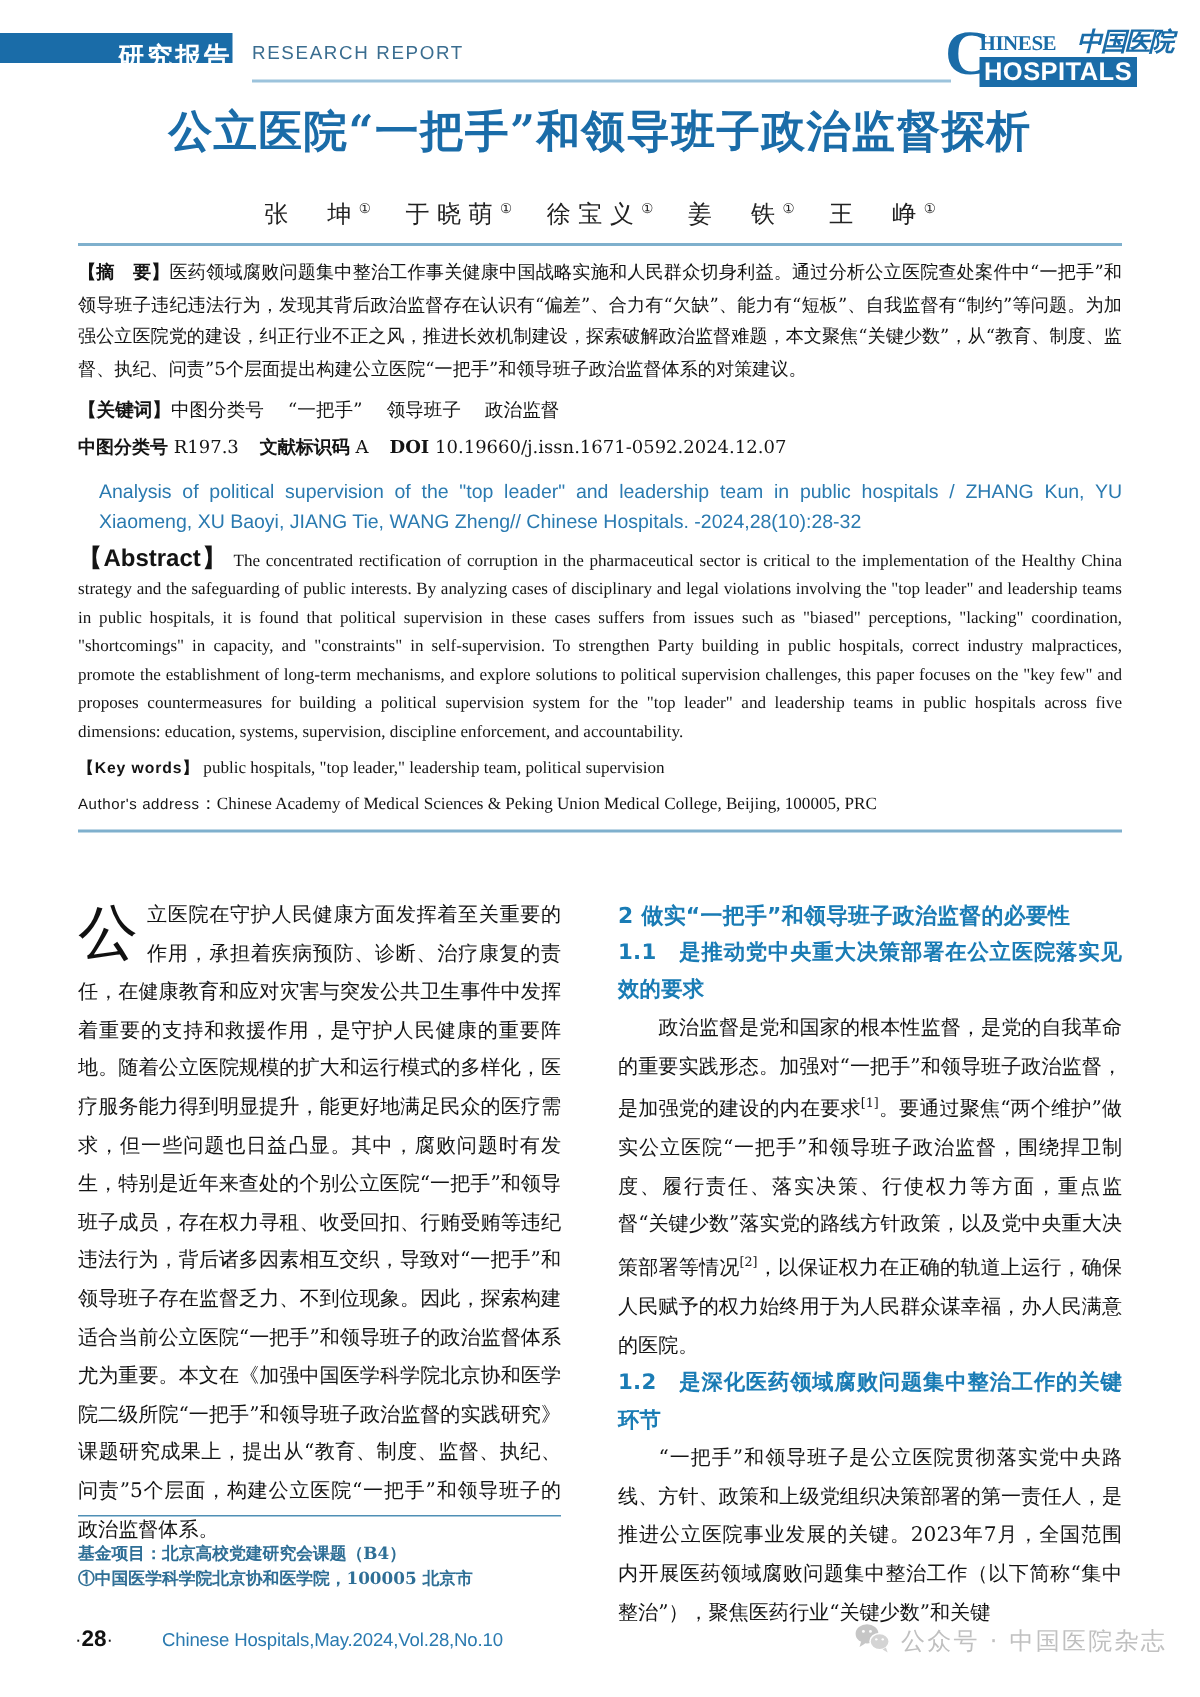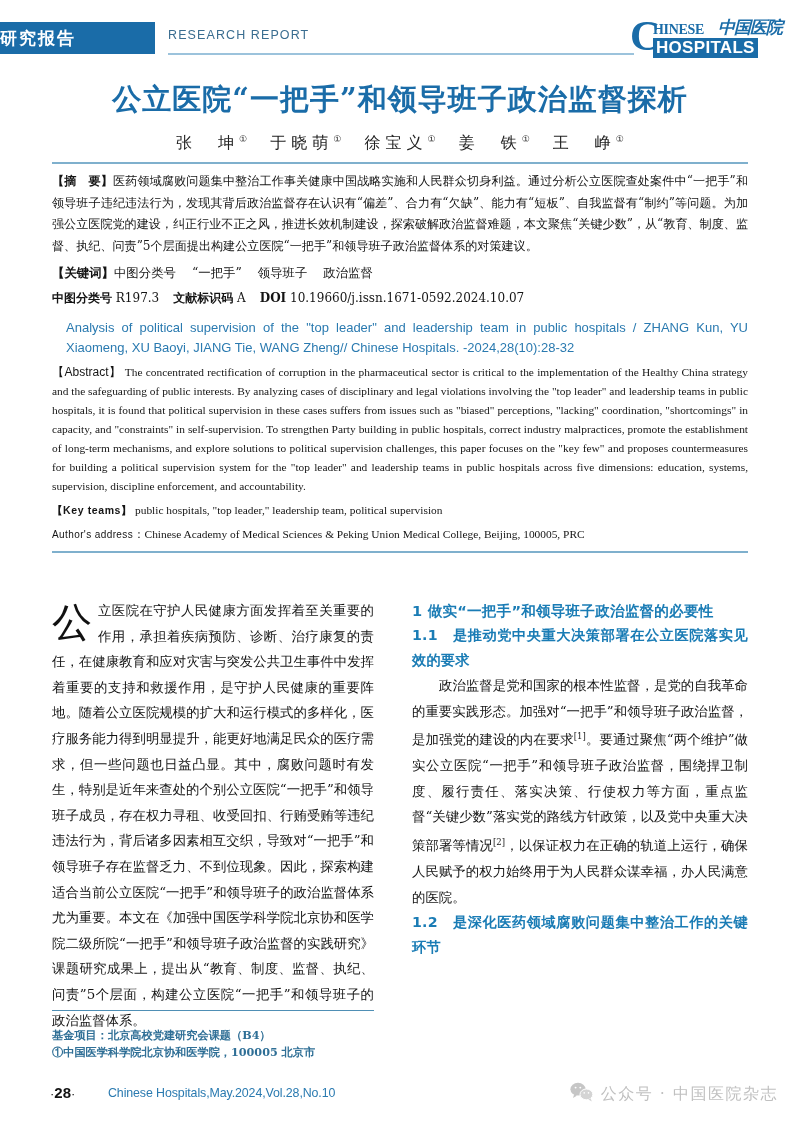--- a/index.html
+++ b/index.html
@@ -18,28 +18,28 @@
 
   
   .header {
     position: absolute;
     left: 0; top: 22px;
     width: 800px; height: 44px;
   }
   .header-tag {
     position: absolute;
     left: 0; top: 0;
-    width: 155px; height: 32px;
+    width: 155px; height: 20px;
     background: #1a6ca8;
     color: #ffffff;
     font-family: "DejaVu Serif", "Liberation Serif", serif;
     font-weight: bold;
     font-size: 17px;
     letter-spacing: 2px;
-    text-align: left;
+    text-align: right;
     line-height: 32px;
   }
   .header-en {
     position: absolute;
     left: 168px; top: 6px;
     font-family: "Liberation Sans", sans-serif;
     font-size: 12.5px;
     letter-spacing: 1.1px;
     color: #3a6d90;
   }
@@ -91,21 +91,21 @@
     font-size: 17px;
     letter-spacing: 0.3px;
     color: #ffffff;
     background: #1a6ca8;
     padding: 0 3px;
   }
 
   
   .title {
     position: absolute;
-    left: 0; top: 80px;
+    left: 0; top: 68px;
     width: 800px;
     text-align: center;
     font-family: "DejaVu Serif", "Liberation Serif", serif;
     font-weight: bold;
     font-size: 29px;
     letter-spacing: 1px;
     color: #1a6ca8;
   }
 
   
@@ -166,22 +166,22 @@
   .en-abs {
     font-family: "Liberation Serif", serif;
     font-size: 11.4px;
     line-height: 19px;
     text-align: justify;
     margin-top: 6px;
     color: #141414;
   }
   .en-abs .lbl2 {
     font-family: "Liberation Sans", sans-serif;
-    font-size: 12px;
-    font-weight: normal;
+    font-size: 16px;
+    font-weight: bold;
   }
   .en-kw {
     font-family: "Liberation Serif", serif;
     font-size: 11.4px;
     line-height: 19px;
     margin-top: 5px;
     color: #141414;
   }
   .en-kw .lbl2 {
     font-family: "Liberation Sans", sans-serif;
@@ -316,41 +316,42 @@
   <span class="au"><span>姜　铁</span><sup>①</sup></span>
   <span class="au"><span>王　峥</span><sup>①</sup></span>
 </div>
 
 <div class="absblock">
 
   <div class="cn-abs"><span class="lbl">【摘　要】</span><span>医药领域腐败问题集中整治工作事关健康中国战略实施和人民群众切身利益。通过分析公立医院查处案件中“一把手”和领导班子违纪违法行为，发现其背后政治监督存在认识有“偏差”、合力有“欠缺”、能力有“短板”、自我监督有“制约”等问题。为加强公立医院党的建设，纠正行业不正之风，推进长效机制建设，探索破解政治监督难题，本文聚焦“关键少数”，从“教育、制度、监督、执纪、问责”5个层面提出构建公立医院“一把手”和领导班子政治监督体系的对策建议。</span></div>
 
   <div class="cn-kw"><span class="lbl">【关键词】</span><span>中图分类号</span><span class="sp"></span><span>“一把手”</span><span class="sp"></span><span>领导班子</span><span class="sp"></span><span>政治监督</span></div>
 
-  <div class="clc"><span class="lbl">中图分类号</span> <span>R197.3</span><span class="gap"></span><span class="lbl">文献标识码</span> <span>A</span><span class="gap"></span><span class="lbl">DOI</span> <span>10.19660/j.issn.1671-0592.2024.10.07</span></div>
+  <div class="clc"><span class="lbl">中图分类号</span> <span>R197.3</span><span class="gap"></span><span class="lbl">文献标识码</span> <span>A</span><span class="gap"></span><span class="lbl">DOI</span> <span>10.19660/j.issn.1671-0592.2024.12.07</span></div>
 
   <div class="en-title">Analysis of political supervision of the "top leader" and leadership team in public hospitals / ZHANG Kun, YU Xiaomeng, XU Baoyi, JIANG Tie, WANG Zheng// Chinese Hospitals. -2024,28(10):28-32</div>
 
   <div class="en-abs"><span class="lbl2">【Abstract】</span> <span>The concentrated rectification of corruption in the pharmaceutical sector is critical to the implementation of the Healthy China strategy and the safeguarding of public interests. By analyzing cases of disciplinary and legal violations involving the "top leader" and leadership teams in public hospitals, it is found that political supervision in these cases suffers from issues such as "biased" perceptions, "lacking" coordination, "shortcomings" in capacity, and "constraints" in self-supervision. To strengthen Party building in public hospitals, correct industry malpractices, promote the establishment of long-term mechanisms, and explore solutions to political supervision challenges, this paper focuses on the "key few" and proposes countermeasures for building a political supervision system for the "top leader" and leadership teams in public hospitals across five dimensions: education, systems, supervision, discipline enforcement, and accountability.</span></div>
 
-  <div class="en-kw"><span class="lbl2">【Key teams】</span> <span>public hospitals, "top leader," leadership team, political supervision</span></div>
+  <div class="en-kw"><span class="lbl2">【Key words】</span> <span>public hospitals, "top leader," leadership team, political supervision</span></div>
 
   <div class="addr"><span class="lbl3">Author's address</span>：<span>Chinese Academy of Medical Sciences &amp; Peking Union Medical College, Beijing, 100005, PRC</span></div>
 
 </div>
 
 <div class="col col-left">
   <p class="p"><span class="dropcap">公</span><span>立医院在守护人民健康方面发挥着至关重要的作用，承担着疾病预防、诊断、治疗康复的责任，在健康教育和应对灾害与突发公共卫生事件中发挥着重要的支持和救援作用，是守护人民健康的重要阵地。随着公立医院规模的扩大和运行模式的多样化，医疗服务能力得到明显提升，能更好地满足民众的医疗需求，但一些问题也日益凸显。其中，腐败问题时有发生，特别是近年来查处的个别公立医院“一把手”和领导班子成员，存在权力寻租、收受回扣、行贿受贿等违纪违法行为，背后诸多因素相互交织，导致对“一把手”和领导班子存在监督乏力、不到位现象。因此，探索构建适合当前公立医院“一把手”和领导班子的政治监督体系尤为重要。本文在《加强中国医学科学院北京协和医学院二级所院“一把手”和领导班子政治监督的实践研究》课题研究成果上，提出从“教育、制度、监督、执纪、问责”5个层面，构建公立医院“一把手”和领导班子的政治监督体系。</span></p>
 </div>
 
 <div class="col col-right">
-  <p class="h1">1  做实“一把手”和领导班子政治监督的必要性</p>
+  <p class="h1">2  做实“一把手”和领导班子政治监督的必要性</p>
   <p class="h2">1.1　是推动党中央重大决策部署在公立医院落实见效的要求</p>
   <p class="p-ind"><span>政治监督是党和国家的根本性监督，是党的自我革命的重要实践形态。加强对“一把手”和领导班子政治监督，是加强党的建设的内在要求</span><sup class="ref">[1]</sup><span>。要通过聚焦“两个维护”做实公立医院“一把手”和领导班子政治监督，围绕捍卫制度、履行责任、落实决策、行使权力等方面，重点监督“关键少数”落实党的路线方针政策，以及党中央重大决策部署等情况</span><sup class="ref">[2]</sup><span>，以保证权力在正确的轨道上运行，确保人民赋予的权力始终用于为人民群众谋幸福，办人民满意的医院。</span></p>
   <p class="h2">1.2　是深化医药领域腐败问题集中整治工作的关键环节</p>
+  <p class="p-ind"><span>“一把手”和领导班子是公立医院贯彻落实党中央路线、方针、政策和上级党组织决策部署的第一责任人，是推进公立医院事业发展的关键。2023年7月，全国范围内开展医药领域腐败问题集中整治工作（以下简称“集中整治”），聚焦医药行业“关键少数”和关键</span></p>
 </div>
 
 <div class="fundnote">
   <div><span>基金项目：</span><span>北京高校党建研究会课题（B4）</span></div>
   <div>①中国医学科学院北京协和医学院，100005 北京市</div>
 </div>
 
 <div class="footer-pg">
   <span>·</span><b>28</b><span>·</span>
 </div>

